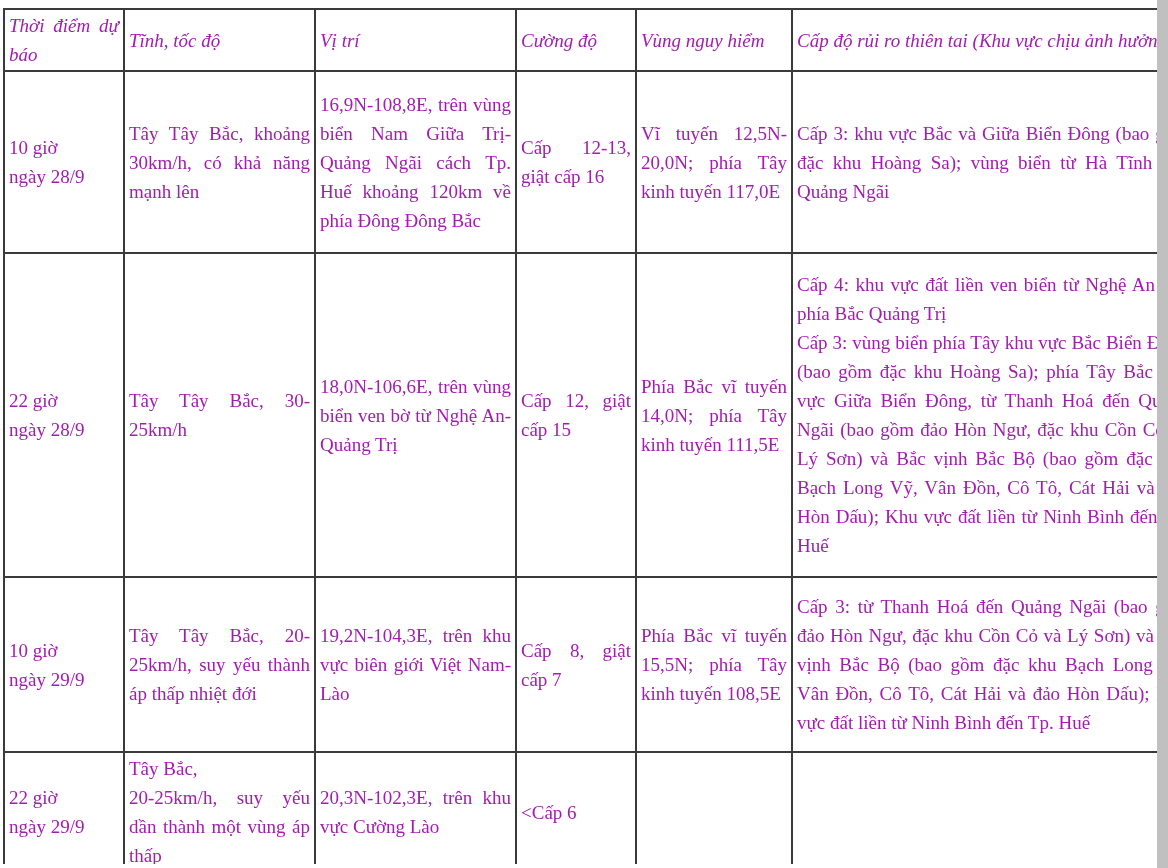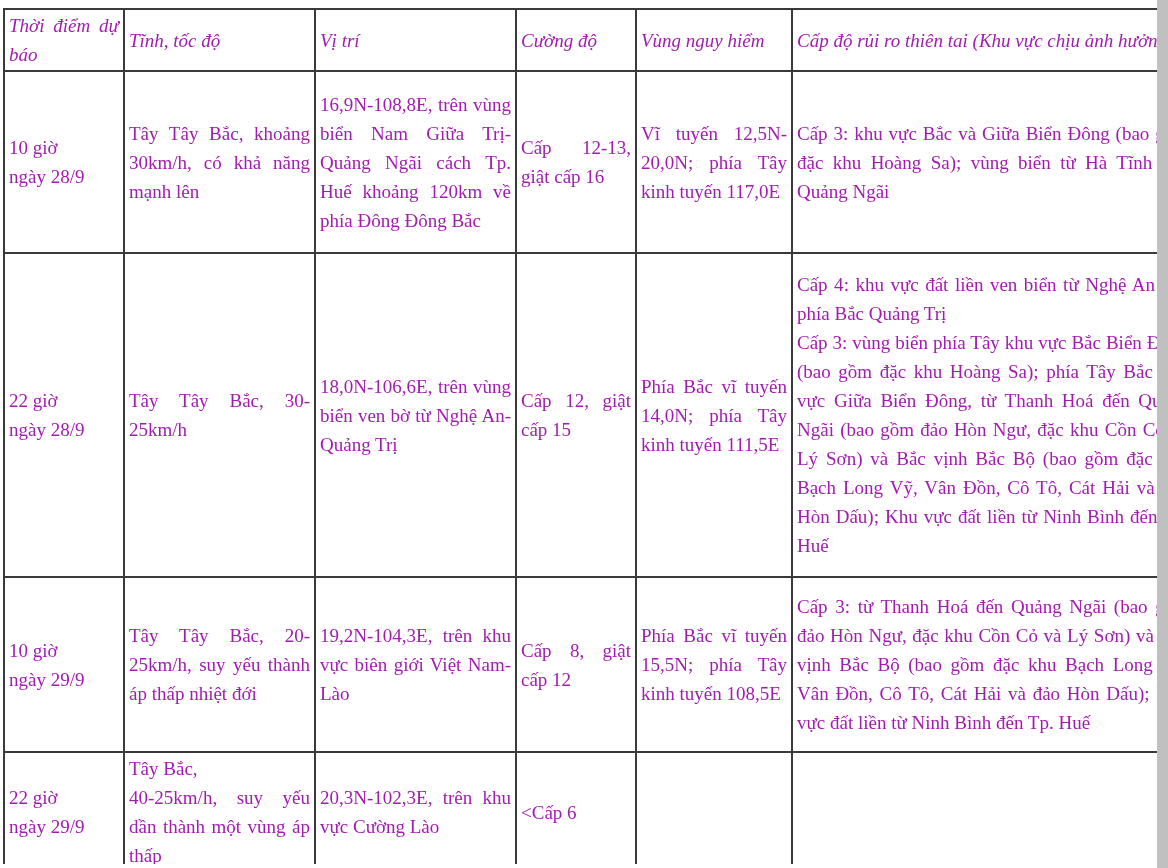--- a/index.html
+++ b/index.html
@@ -98,29 +98,29 @@
             <td class="c3"><span>Cấp 12, giật cấp 15</span></td>
             <td class="c4"><span>Phía Bắc vĩ tuyến 14,0N; phía Tây kinh tuyến 111,5E</span></td>
             <td class="c5"><span class="bold">Cấp 4</span><span>: khu vực đất liền ven biển từ Nghệ An đến phía Bắc Quảng Trị
 </span><span class="bold">Cấp 3</span><span>: vùng biển phía Tây khu vực Bắc Biển Đông (bao gồm đặc khu Hoàng Sa); phía Tây Bắc khu vực Giữa Biển Đông, từ Thanh Hoá đến Quảng Ngãi (bao gồm đảo Hòn Ngư, đặc khu Cồn Cỏ và Lý Sơn) và Bắc vịnh Bắc Bộ (bao gồm đặc khu Bạch Long Vỹ, Vân Đồn, Cô Tô, Cát Hải và đảo Hòn Dấu); Khu vực đất liền từ Ninh Bình đến Tp. Huế</span></td>
           </tr>
           <tr>
             <td class="c0"><span>10 giờ
 ngày 29/9</span></td>
             <td class="c1"><span>Tây Tây Bắc, 20-25km/h, suy yếu thành áp thấp nhiệt đới</span></td>
             <td class="c2"><span>19,2N-104,3E, trên khu vực biên giới Việt Nam-Lào</span></td>
-            <td class="c3"><span>Cấp 8, giật cấp 12</span></td>
+            <td class="c3"><span>Cấp 8, giật cấp 7</span></td>
             <td class="c4"><span>Phía Bắc vĩ tuyến 15,5N; phía Tây kinh tuyến 108,5E</span></td>
             <td class="c5"><span class="bold">Cấp 3</span><span>: từ Thanh Hoá đến Quảng Ngãi (bao gồm đảo Hòn Ngư, đặc khu Cồn Cỏ và Lý Sơn) và Bắc vịnh Bắc Bộ (bao gồm đặc khu Bạch Long Vỹ, Vân Đồn, Cô Tô, Cát Hải và đảo Hòn Dấu); Khu vực đất liền từ Ninh Bình đến Tp. Huế</span></td>
           </tr>
           <tr>
             <td class="c0"><span>22 giờ
 ngày 29/9</span></td>
             <td class="c1"><span>Tây Bắc,
-40-25km/h, suy yếu dần thành một vùng áp thấp</span></td>
+20-25km/h, suy yếu dần thành một vùng áp thấp</span></td>
             <td class="c2"><span>20,3N-102,3E, trên khu vực Cường Lào</span></td>
             <td class="c3"><span>&lt;Cấp 6</span></td>
             <td class="c4"><span></span></td>
             <td class="c5"><span></span></td>
           </tr>
         </tbody>
     </table>
   </div>
   <div class="scrollbar-track"></div>
 </div>

